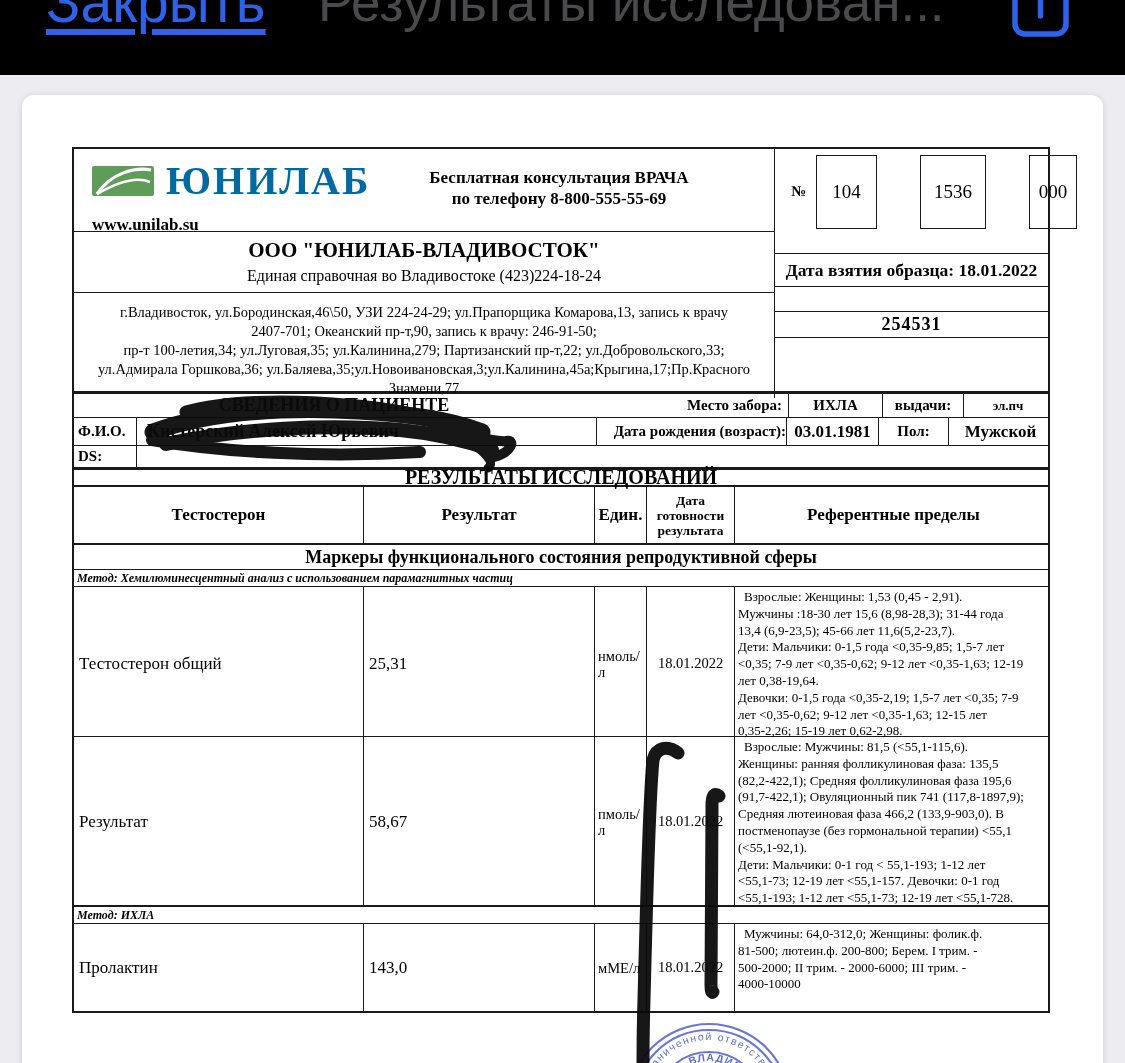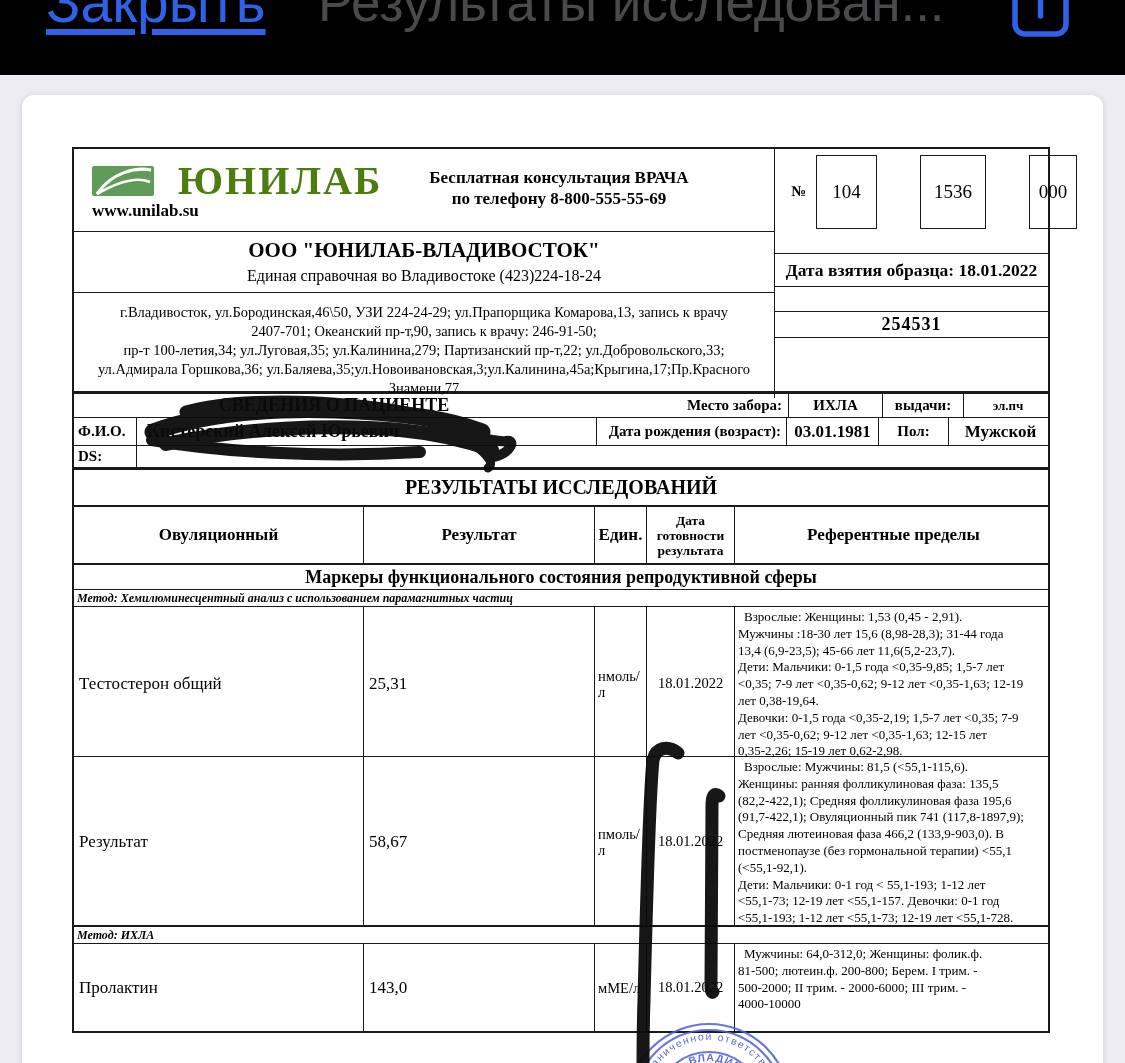--- a/index.html
+++ b/index.html
@@ -38,22 +38,22 @@
   .bb2{border-bottom-width:2px;}
   .bb3{border-bottom-width:3px;}
   .bb0{border-bottom:none;}
   
   .hdr{display:grid;grid-template-columns:701px 273px;height:245px;}
   .hdr-left{border-right:1px solid #1a1a1a;display:flex;flex-direction:column;}
   .hl-a{height:83px;display:flex;align-items:flex-start;border-bottom:1px solid #1a1a1a;}
   .logo-wrap{padding:14px 0 0 18px;width:310px;}
   .logo-line{display:flex;align-items:flex-start;}
   .logo-mark{margin-top:3px;}
-  .logo-word{font-size:40px;line-height:36px;font-weight:bold;color:#4d7c0f;letter-spacing:2px;margin-left:24px;}
-  .site{font-size:17px;font-weight:bold;margin-top:2px;}
+  .logo-word{font-size:40px;line-height:36px;font-weight:bold;color:#0369a1;letter-spacing:2px;margin-left:12px;}
+  .site{font-size:17px;font-weight:bold;margin-top:16px;}
   .consult{flex:1;text-align:center;font-weight:bold;font-size:17px;line-height:21px;padding-top:18px;padding-right:40px;}
   .hl-b{height:61px;border-bottom:1px solid #1a1a1a;text-align:center;}
   .org{font-size:21px;font-weight:bold;padding-top:6px;}
   .hotline{font-size:16px;padding-top:4px;}
   .hl-c{flex:1;text-align:center;font-size:14.5px;line-height:19px;padding-top:10px;}
   .hdr-right{display:flex;flex-direction:column;}
   .num-row{height:104px;display:flex;padding:6px 0 0 16px;}
   .num-label{font-size:15px;font-weight:bold;margin:28px 10px 0 0;}
   .num-boxes{display:flex;gap:44px;}
   .num-box{border:1px solid #1a1a1a;height:74px;display:flex;align-items:center;justify-content:center;font-size:19px;}
@@ -71,27 +71,27 @@
   .pt-title{justify-content:center;font-weight:bold;font-size:18px;}
   .place-label{justify-content:flex-end;font-weight:bold;font-size:15px;padding-right:6px;border-right:1px solid #1a1a1a;font-family:Liberation Serif, serif;}
   .place-val{justify-content:center;font-weight:bold;font-size:15px;border-right:1px solid #1a1a1a;}
   .issue-label{justify-content:center;font-weight:bold;font-size:15px;border-right:1px solid #1a1a1a;}
   .issue-val{justify-content:center;font-weight:bold;font-size:13px;}
   .frow{display:grid;grid-template-columns:63px 460px 190px 92px 70px 103px;height:28px;}
   .frow .c{height:100%;display:flex;align-items:center;border-right:1px solid #1a1a1a;}
   .frow .c:last-child{border-right:none;}
   .fio-label{font-weight:bold;font-size:15px;padding-left:4px;}
   .fio-val{font-weight:bold;font-size:18px;padding-left:10px;overflow:hidden;white-space:nowrap;}
-  .dob-label{justify-content:flex-end;font-weight:bold;font-size:15px;padding-right:5px;}
+  .dob-label{justify-content:flex-end;font-weight:bold;font-size:15px;}
   .dob-val{justify-content:center;font-weight:bold;font-size:17px;}
   .sex-label{justify-content:center;font-weight:bold;font-size:15px;}
   .sex-val{justify-content:center;font-weight:bold;font-size:17px;}
   .dsrow{display:grid;grid-template-columns:63px 915px;height:24px;text-align:center;}
   .ds-label{border-right:1px solid #1a1a1a;display:flex;align-items:center;font-weight:bold;font-size:15px;padding-left:4px;}
-  .title-row{height:37px;display:flex;align-items:center;justify-content:center;font-weight:bold;font-size:20px;}
+  .title-row{height:17px;display:flex;align-items:center;justify-content:center;font-weight:bold;font-size:20px;}
   
   .cols{display:grid;grid-template-columns:290px 231px 52px 88px 317px;}
   .cols > .c{border-right:1px solid #1a1a1a;}
   .cols > .c:last-child{border-right:none;}
   .th-row{height:58px;}
   .th-row .c{display:flex;align-items:center;justify-content:center;text-align:center;font-weight:bold;}
   .th-big{font-size:17px;}
   .th-small{font-size:13.5px;line-height:15px;}
   .section-row{height:25px;display:flex;align-items:center;justify-content:center;font-weight:bold;font-size:18px;}
   .method-row{height:17px;display:flex;align-items:center;font-weight:bold;font-style:italic;font-size:12px;padding-left:3px;}
@@ -182,21 +182,21 @@
       </div>
 
       <div class="row bb3 dsrow">
         <div class="ds-label">DS:</div>
         <div></div>
       </div>
 
       <div class="row bb2 title-row">РЕЗУЛЬТАТЫ ИССЛЕДОВАНИЙ</div>
 
       <div class="row bb2 cols th-row">
-        <div class="c th-big">Овуляционный</div>
+        <div class="c th-big">Тестостерон</div>
         <div class="c th-big">Результат</div>
         <div class="c th-big">Един.</div>
         <div class="c th-small pre">Дата
 готовности
 результата</div>
         <div class="c th-big">Референтные пределы</div>
       </div>
 
       <div class="row section-row">Маркеры функционального состояния репродуктивной сферы</div>
       <div class="row method-row">Метод: Хемилюминесцентный анализ с использованием парамагнитных частиц</div>

